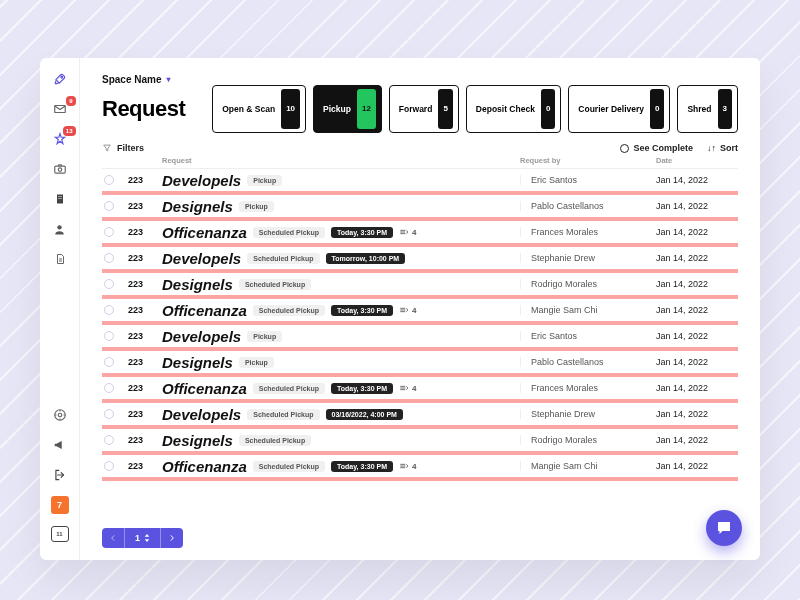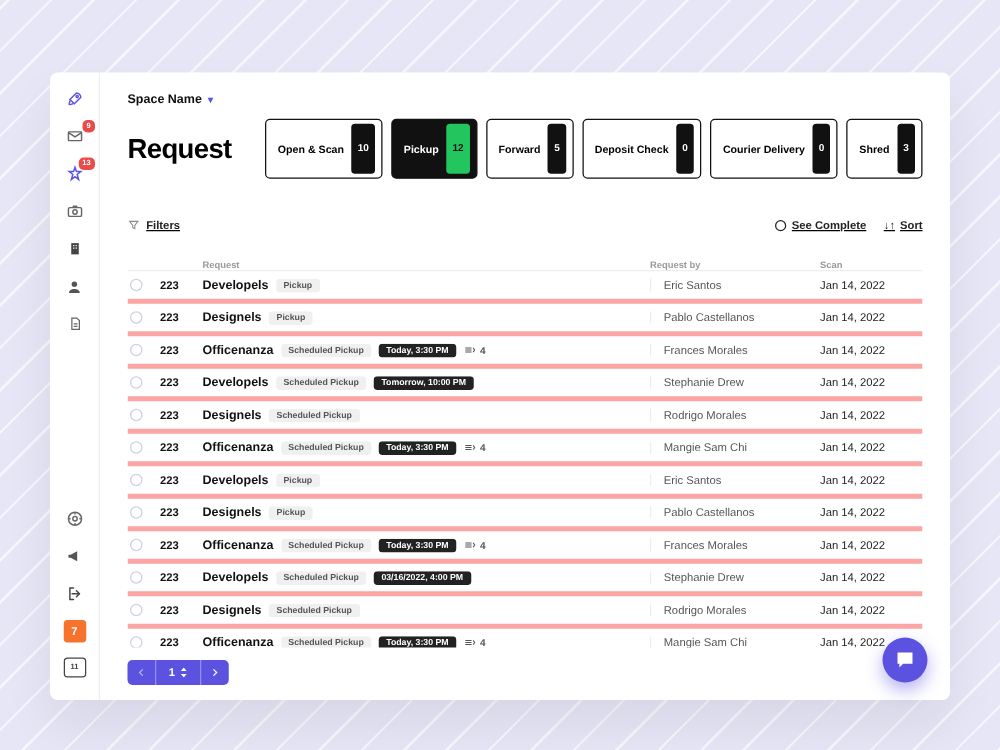--- a/index.html
+++ b/index.html
@@ -38,46 +38,46 @@
   .badge {
     position: absolute; top: -4px; right: -7px;
     background: #E94B4B; color: #fff;
     font-size: 6px; font-weight: 700; line-height: 1;
     padding: 2px 3px; border-radius: 4px;
   }
   .side-icon.app-count { width:18px;height:16px;border:1.5px solid #444;border-radius:3px;display:flex;align-items:center;justify-content:center;font-size:6px;font-weight:700;color:#444;}
   .side-icon.orange-app { background:#F6732E;color:#fff;border-radius:3px;font-size:9px;font-weight:700;}
 
   .main { flex:1; padding: 16px 22px 12px 22px; display:flex; flex-direction:column; position:relative;}
-  .top-space { display:flex; align-items:center; gap:5px; color:#111; font-size:10px; font-weight:600; margin-bottom:10px;}
+  .top-space { display:flex; align-items:center; gap:5px; color:#111; font-size:10px; font-weight:600; margin-bottom:0;}
   .top-space .caret { color:#5B53E0;font-size:8px;}
 
   .header-row { display:flex; align-items:center; justify-content:space-between; margin-bottom:10px;}
   .title { font-weight:800; font-size:22px; letter-spacing:-0.5px;}
   .tab-pills { display:flex; gap:7px;}
   .pill { border:1px solid #111; border-radius:4px; background:#fff; display:flex; align-items:center; gap:6px; padding:3px 5px 3px 9px; font-size:8.5px; font-weight:700;}
   .pill.active { background:#111; color:#fff;}
   .pill .count { background:#111; color:#fff; border-radius:3px; padding:16px 5px; font-size:8px; line-height:1;}
   .pill.active .count { background:#22c55e; color:#111; }
 
-  .toolbar { display:flex; align-items:flex-end; margin:22px 0; font-size:9px;text-decoration:underline;}
+  .toolbar { display:flex; align-items:flex-end; margin:0 0; font-size:9px;}
   .toolbar .filters { display:flex; align-items:center; gap:5px; font-weight:700; color:#222;}
   .toolbar .right { margin-left:auto; display:flex; align-items:center; gap:14px; font-weight:700;padding-left:36px;}
   .toolbar .right .item { display:flex; align-items:center; gap:4px; color:#222;}
   .toolbar .rcirc { width:9px;height:9px;border:1.5px solid #222;border-radius:50%;display:inline-block;}
   .toolbar .sort-icon { font-size:9px;}
 
   .table { flex:1; overflow:hidden; display:flex; flex-direction:column;}
   .thead, .row { display:grid; grid-template-columns: 18px 28px 1fr 130px 80px; align-items:center; gap:6px; padding:0 2px; }
   .thead { color:#9a9a9a; font-size:7.5px; font-weight:600; border-bottom:1px solid #eee; height:16px;}
   .row { height:26px; border-bottom:4px solid #fca5a5; font-size:9px;}
   .row .sel { width:10px;height:10px;border:1px solid #cfcfe6;border-radius:50%;}
   .row .id { font-weight:800; color:#111;}
   .row .reqcell { display:flex; align-items:center; gap:6px; flex-wrap:nowrap; overflow:hidden;}
-  .row .name { font-weight:700; color:#111; font-size:10px;}
+  .row .name { font-weight:700; color:#111; font-size:15px;font-style:italic;}
   .tag { background:#F0F0F0;color:#555;font-size:7px;font-weight:600;padding:2px 6px;border-radius:3px;white-space:nowrap;}
   .tag.dark { background:#222;color:#fff;}
   .bundle { color:#555; font-weight:700; font-size:8px; display:flex; align-items:center; gap:3px;}
   .bundle svg{flex:none}
   .reqby { color:#555; font-size:9px; border-left:1px solid #eee; padding-left:10px;}
   .date { color:#222; font-size:9px;}
 
   .pagination { display:flex; align-items:center; margin-top:10px;}
   .pager { display:flex; background:#5B53E0; border-radius:4px; overflow:hidden; height:20px; align-items:center; font-size:9px; color:#fff; font-weight:700;}
   .pager .btn { width:22px; display:flex;align-items:center;justify-content:center; height:100%; cursor:pointer;}
@@ -229,21 +229,21 @@
         </div>
       </div>
     </div>
 
     <div class="table">
       <div class="thead">
         <span></span>
           <span></span>
         <span>Request</span>
         <span>Request by</span>
-        <span>Scan</span>
+        <span>Date</span>
       </div>
       <div id="rows">
           <div class="row">
             <div class="sel"></div>
             <div class="id">223</div>
             <div class="reqcell">
               <span class="name">Developels</span>
               <span class="tag">Pickup</span>
             </div>
             <div class="reqby">Eric Santos</div>

